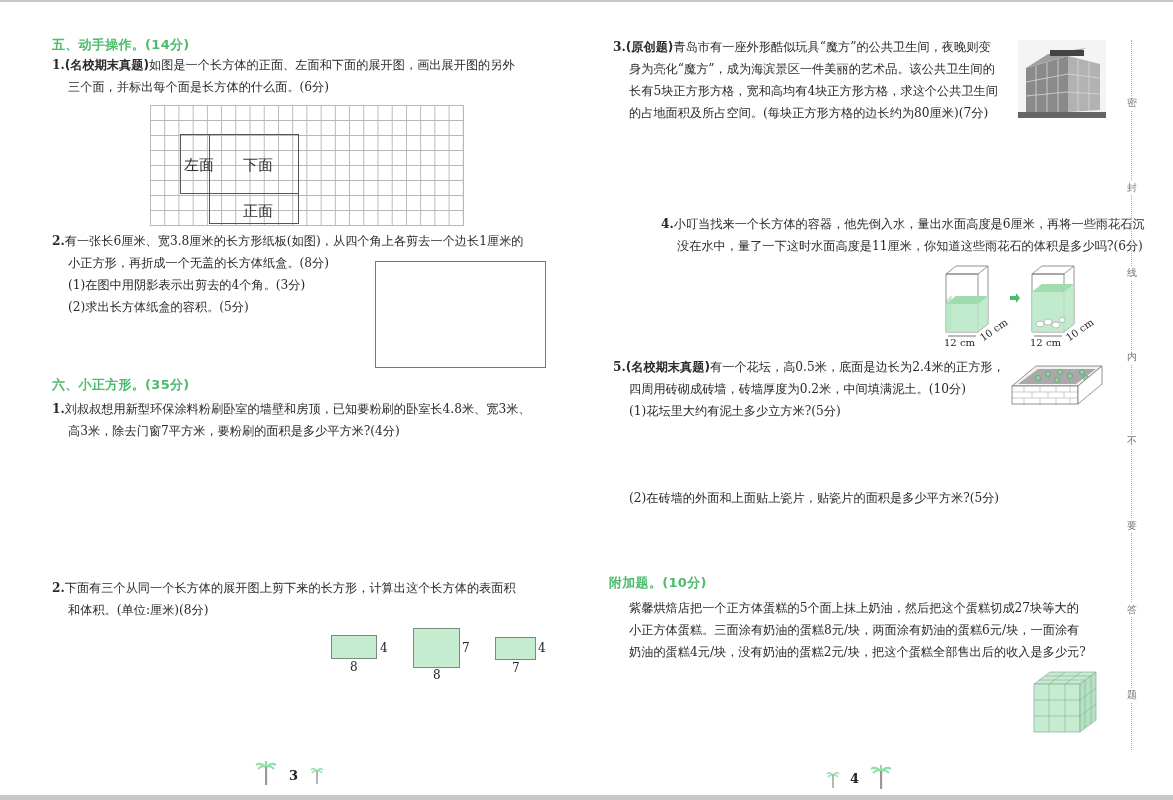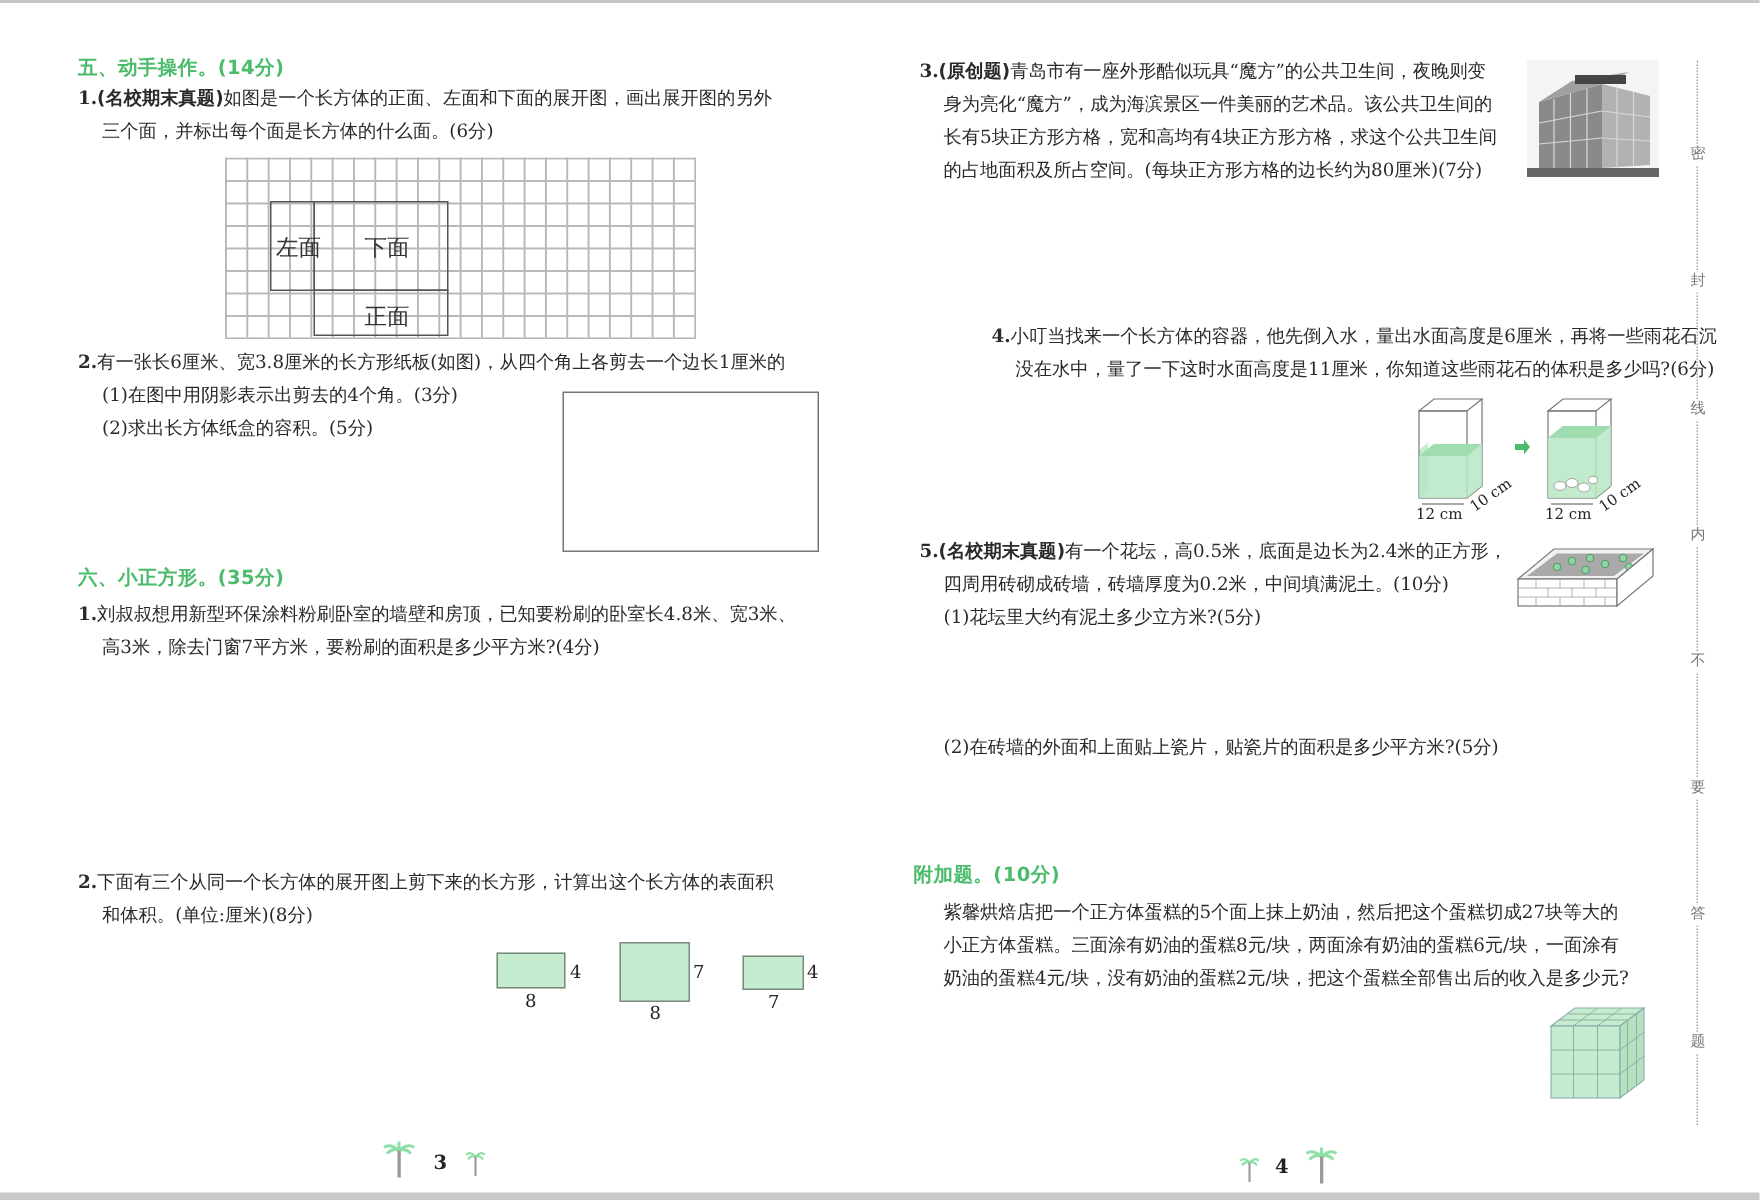--- a/index.html
+++ b/index.html
@@ -65,20 +65,21 @@
 <div class="grid"></div>
 <div class="face" style="left:180px;top:134px;width:30px;height:60px;"></div>
 <div class="face" style="left:209px;top:134px;width:90px;height:60px;"></div>
 <div class="face" style="left:209px;top:193px;width:90px;height:31px;"></div>
 <div class="face-label" style="left:184px;top:156px;">左面</div>
 <div class="face-label" style="left:243px;top:156px;">下面</div>
 <div class="face-label" style="left:243px;top:202px;">正面</div>
 
 <div class="q" style="left:52px;top:230px;">
   <span class="line"><span class="num">2.</span><span>有一张长6厘米、宽3.8厘米的长方形纸板(如图)，从四个角上各剪去一个边长1厘米的</span></span>
+  <span class="indent">小正方形，再折成一个无盖的长方体纸盒。(8分)</span>
   <span class="indent">(1)在图中用阴影表示出剪去的4个角。(3分)</span>
   <span class="indent">(2)求出长方体纸盒的容积。(5分)</span>
 </div>
 <div class="paper-board"></div>
 
 <div class="sec-title" style="left:52px;top:376px;">六、小正方形。(35分)</div>
 
 <div class="q" style="left:52px;top:398px;">
   <span class="line"><span class="num">1.</span><span>刘叔叔想用新型环保涂料粉刷卧室的墙壁和房顶，已知要粉刷的卧室长4.8米、宽3米、</span></span>
   <span class="indent">高3米，除去门窗7平方米，要粉刷的面积是多少平方米?(4分)</span>

